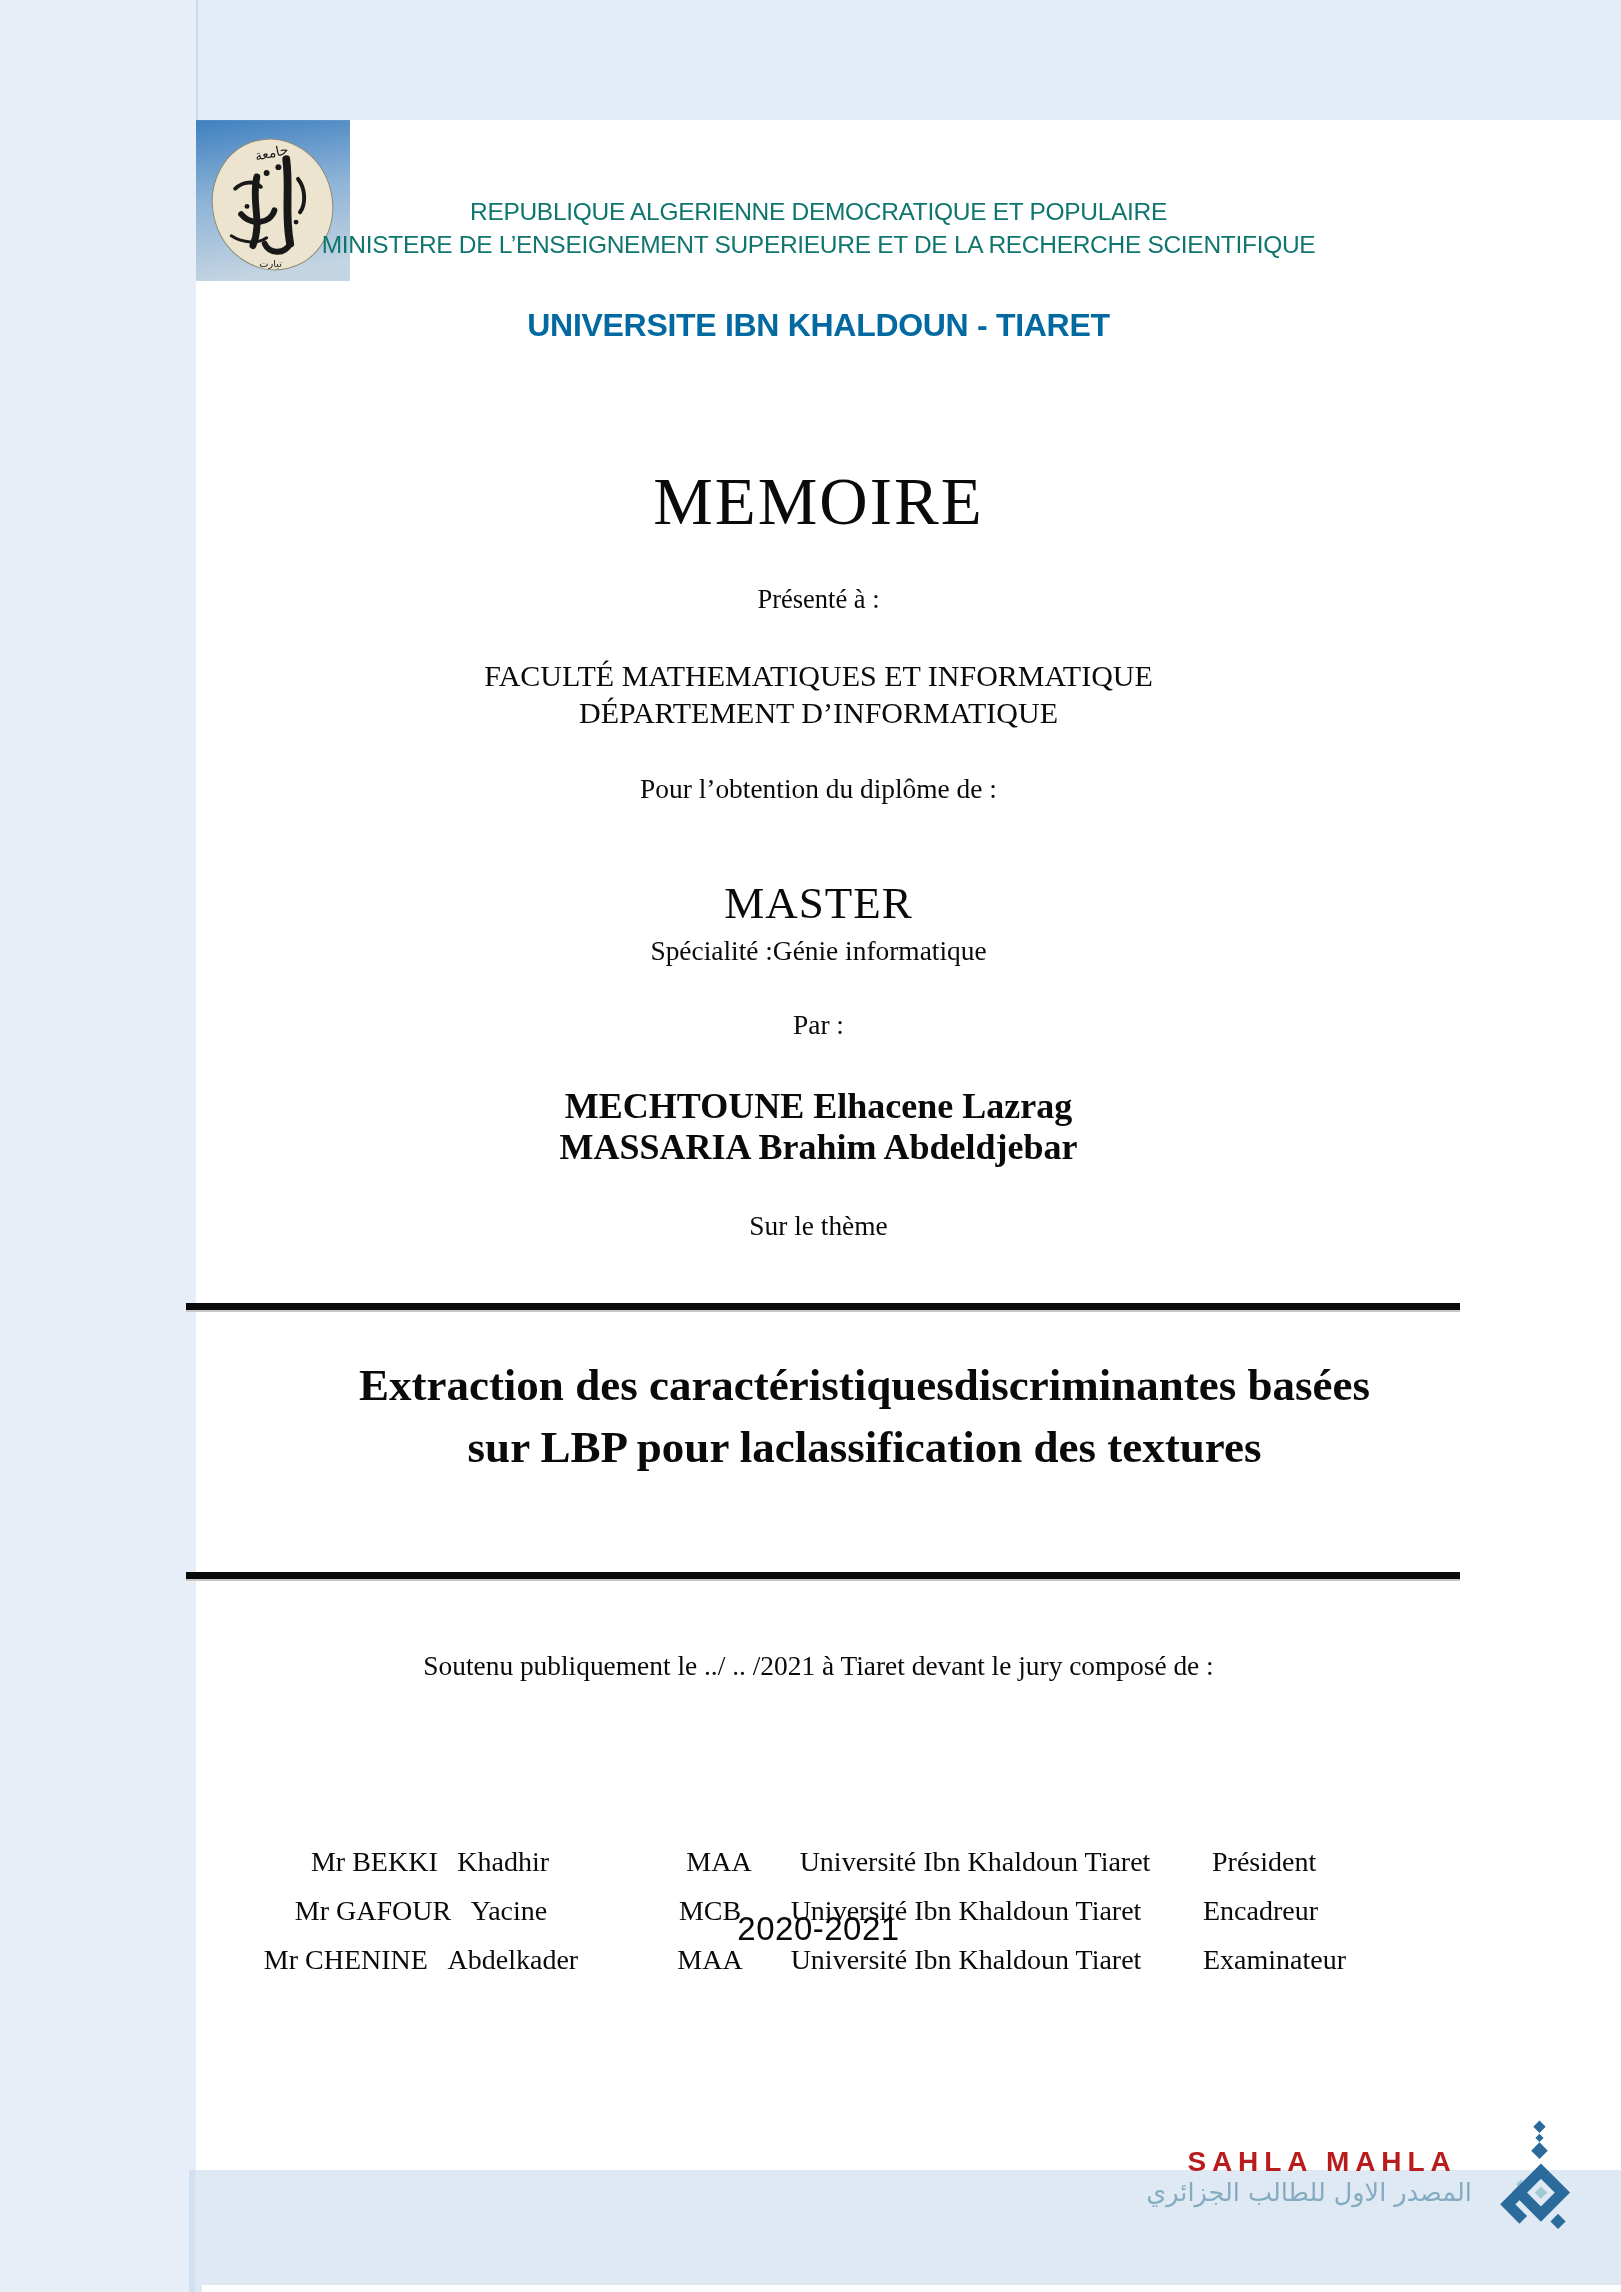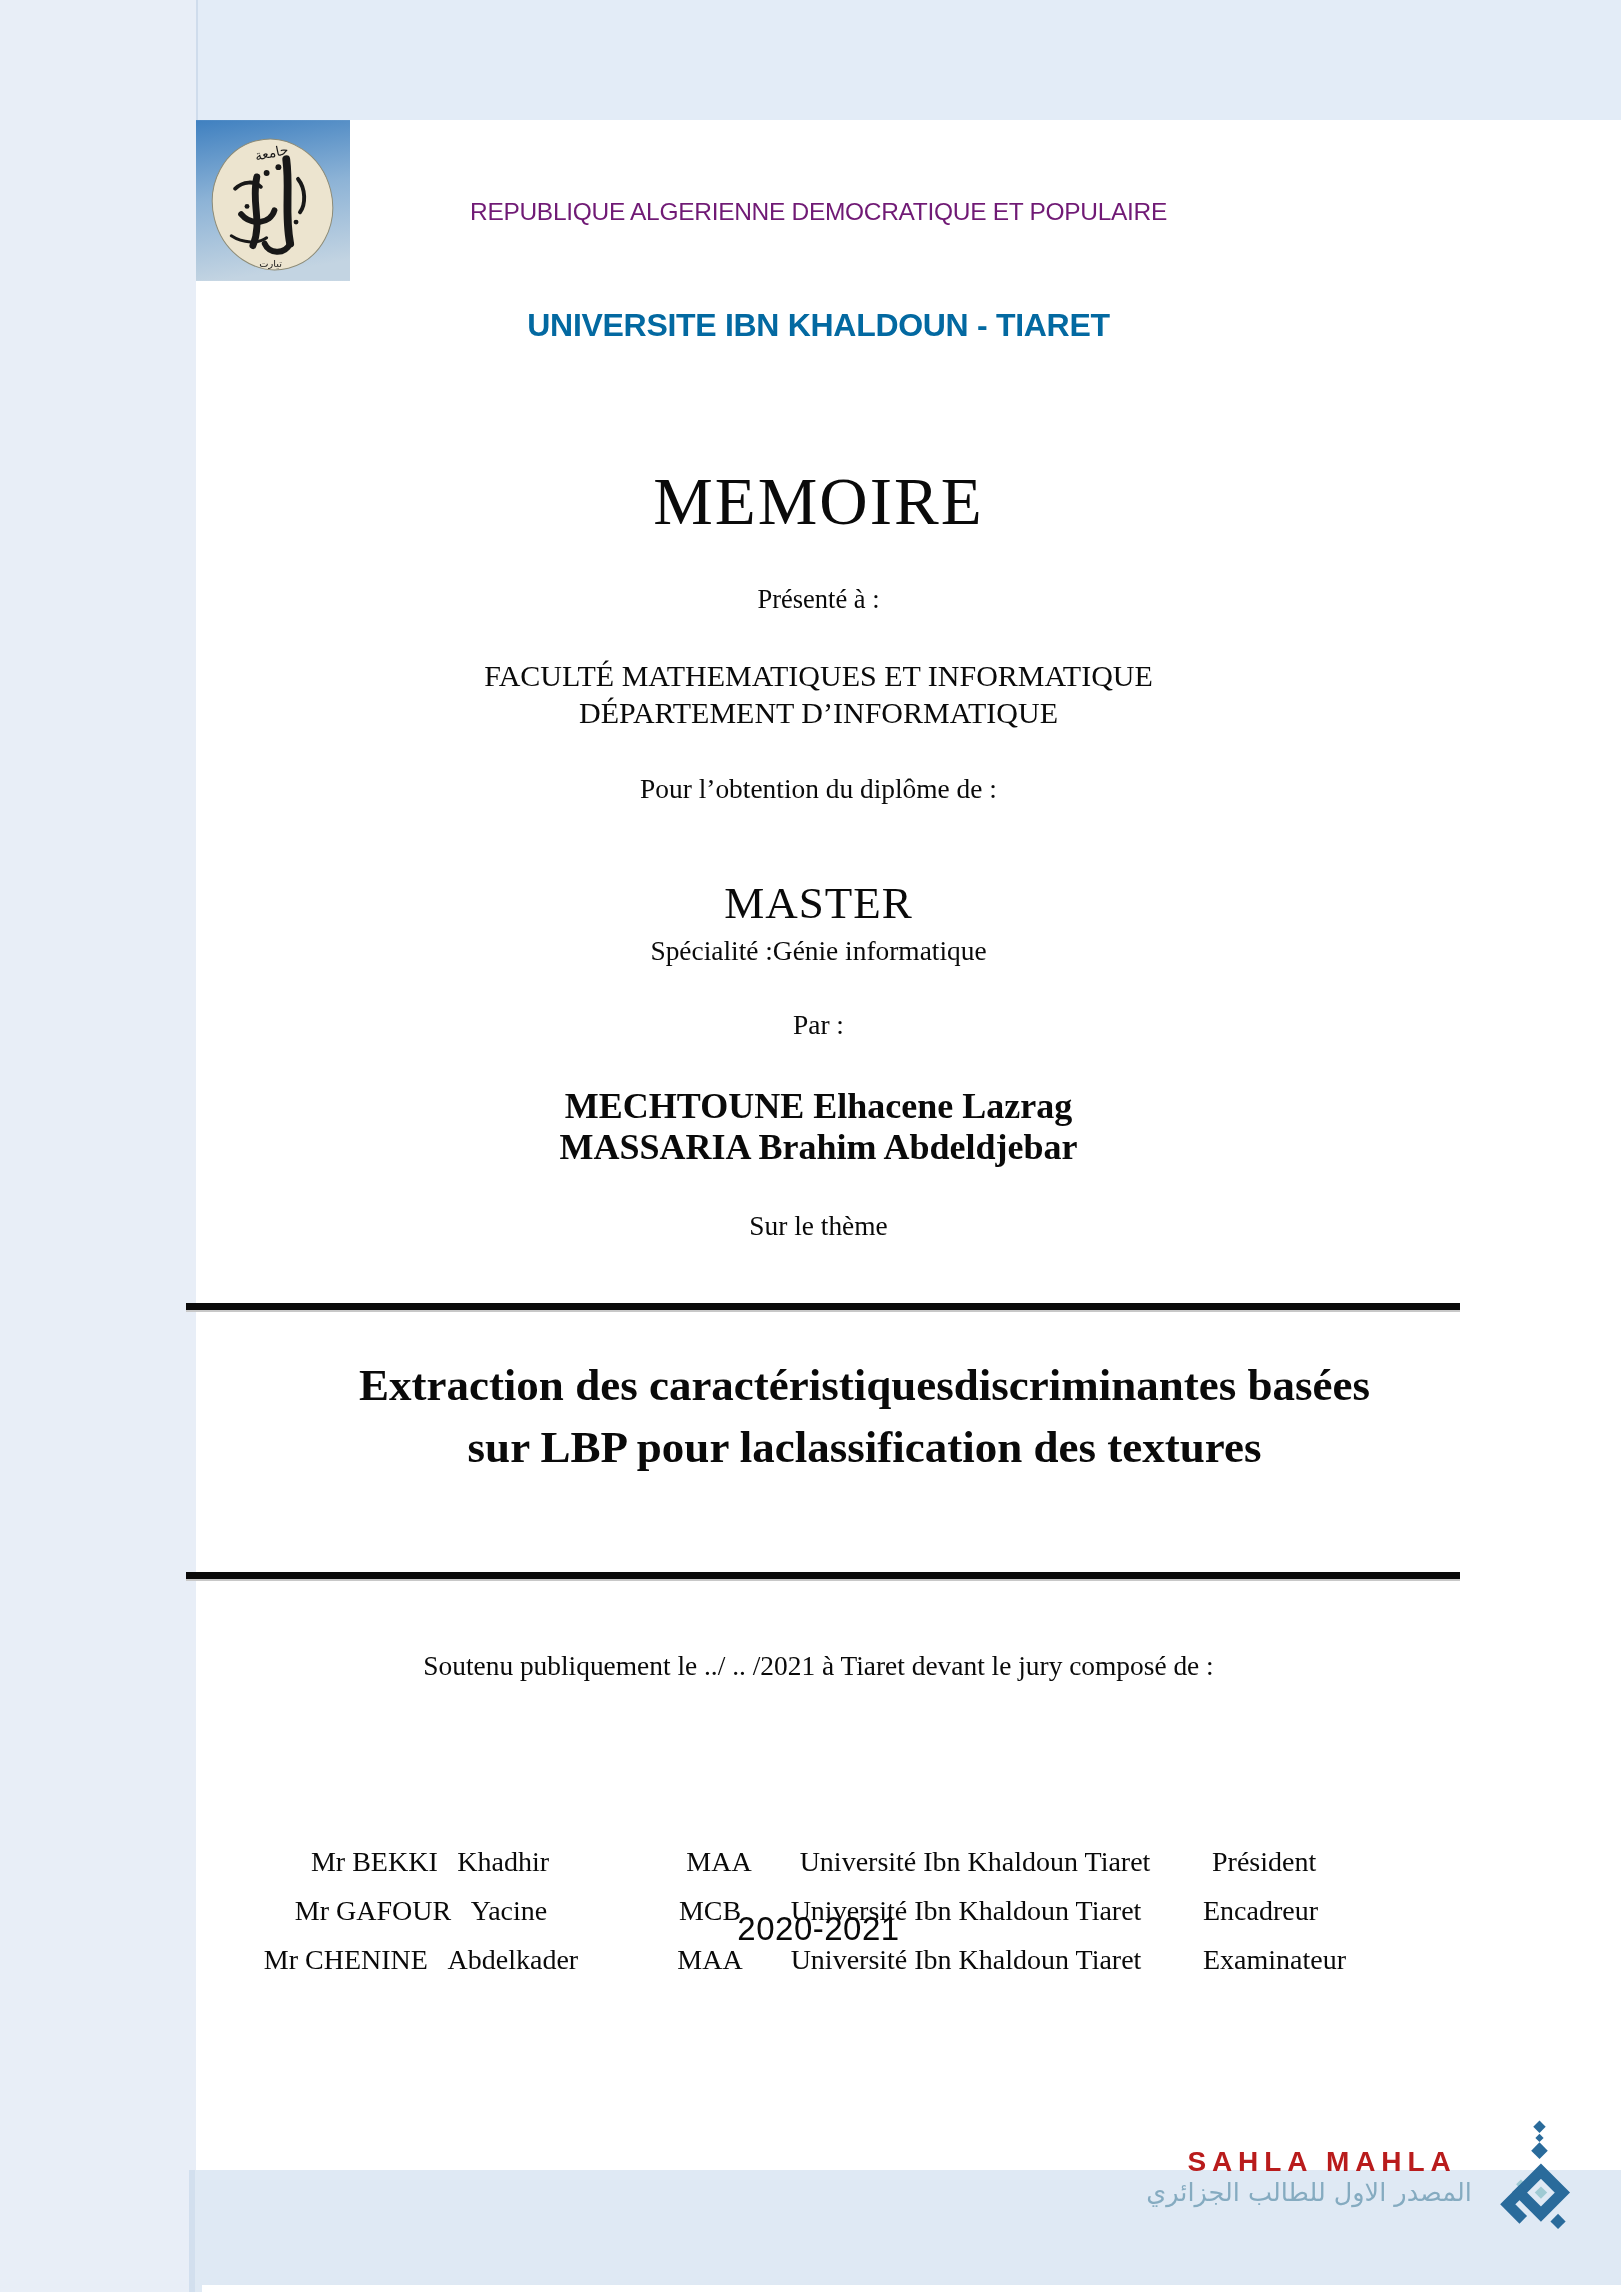--- a/index.html
+++ b/index.html
@@ -32,21 +32,21 @@
     background:#ffffff;
   }
 
   .seal{position:absolute;left:0;top:0;width:154px;height:161px;}
 
   
   .t{
     position:absolute;left:0;width:1245px;text-align:center;
     transform:translateY(-50%);line-height:1.15;white-space:nowrap;
   }
-  .sans-hdr{font-family:"Liberation Sans", sans-serif;font-size:24.5px;letter-spacing:-0.3px;color:#701a75;text-align:center;}
+  .sans-hdr{font-family:"Liberation Sans", sans-serif;font-size:24.5px;letter-spacing:-0.3px;color:#0f766e;text-align:center;}
   .hdr1{top:92px;}
   .hdr2{top:125px;}
   .university{top:205px;font-family:"Liberation Sans", sans-serif;font-size:32px;font-weight:700;letter-spacing:-0.3px;color:#0369a1;}
 
   .serif{font-family:"Liberation Serif","DejaVu Serif",serif;}
   .memoire{top:382px;font-size:67px;letter-spacing:2px;}
   .presente{top:479px;font-size:26.5px;}
   .fac1{top:556px;font-size:30px;}
   .fac2{top:593px;font-size:30px;}
   .obtention{top:670px;font-size:27.4px;}
@@ -138,20 +138,21 @@
           <circle cx="102" cy="104" r="2.5"></circle>
         </g>
         <g font-family="DejaVu Sans, sans-serif" fill="#181818">
           <text x="78" y="38" font-size="14" text-anchor="middle" transform="rotate(-12 78 38)">جامعة</text>
           <text x="76" y="150" font-size="10" text-anchor="middle">تيارت</text>
         </g>
       </svg>
     </div>
 
     <div class="t sans-hdr hdr1">REPUBLIQUE ALGERIENNE DEMOCRATIQUE ET POPULAIRE</div>
+    <div class="t sans-hdr hdr2">MINISTERE DE L’ENSEIGNEMENT SUPERIEURE ET DE LA RECHERCHE SCIENTIFIQUE</div>
     <div class="t university">UNIVERSITE IBN KHALDOUN - TIARET</div>
 
     <div class="t serif memoire">MEMOIRE</div>
     <div class="t serif presente">Présenté à :</div>
     <div class="t serif fac1">FACULTÉ MATHEMATIQUES ET INFORMATIQUE</div>
     <div class="t serif fac2">DÉPARTEMENT D’INFORMATIQUE</div>
     <div class="t serif obtention">Pour l’obtention du diplôme de :</div>
     <div class="t serif master">MASTER</div>
     <div class="t serif speciality">Spécialité :Génie informatique</div>
     <div class="t serif par">Par :</div>

